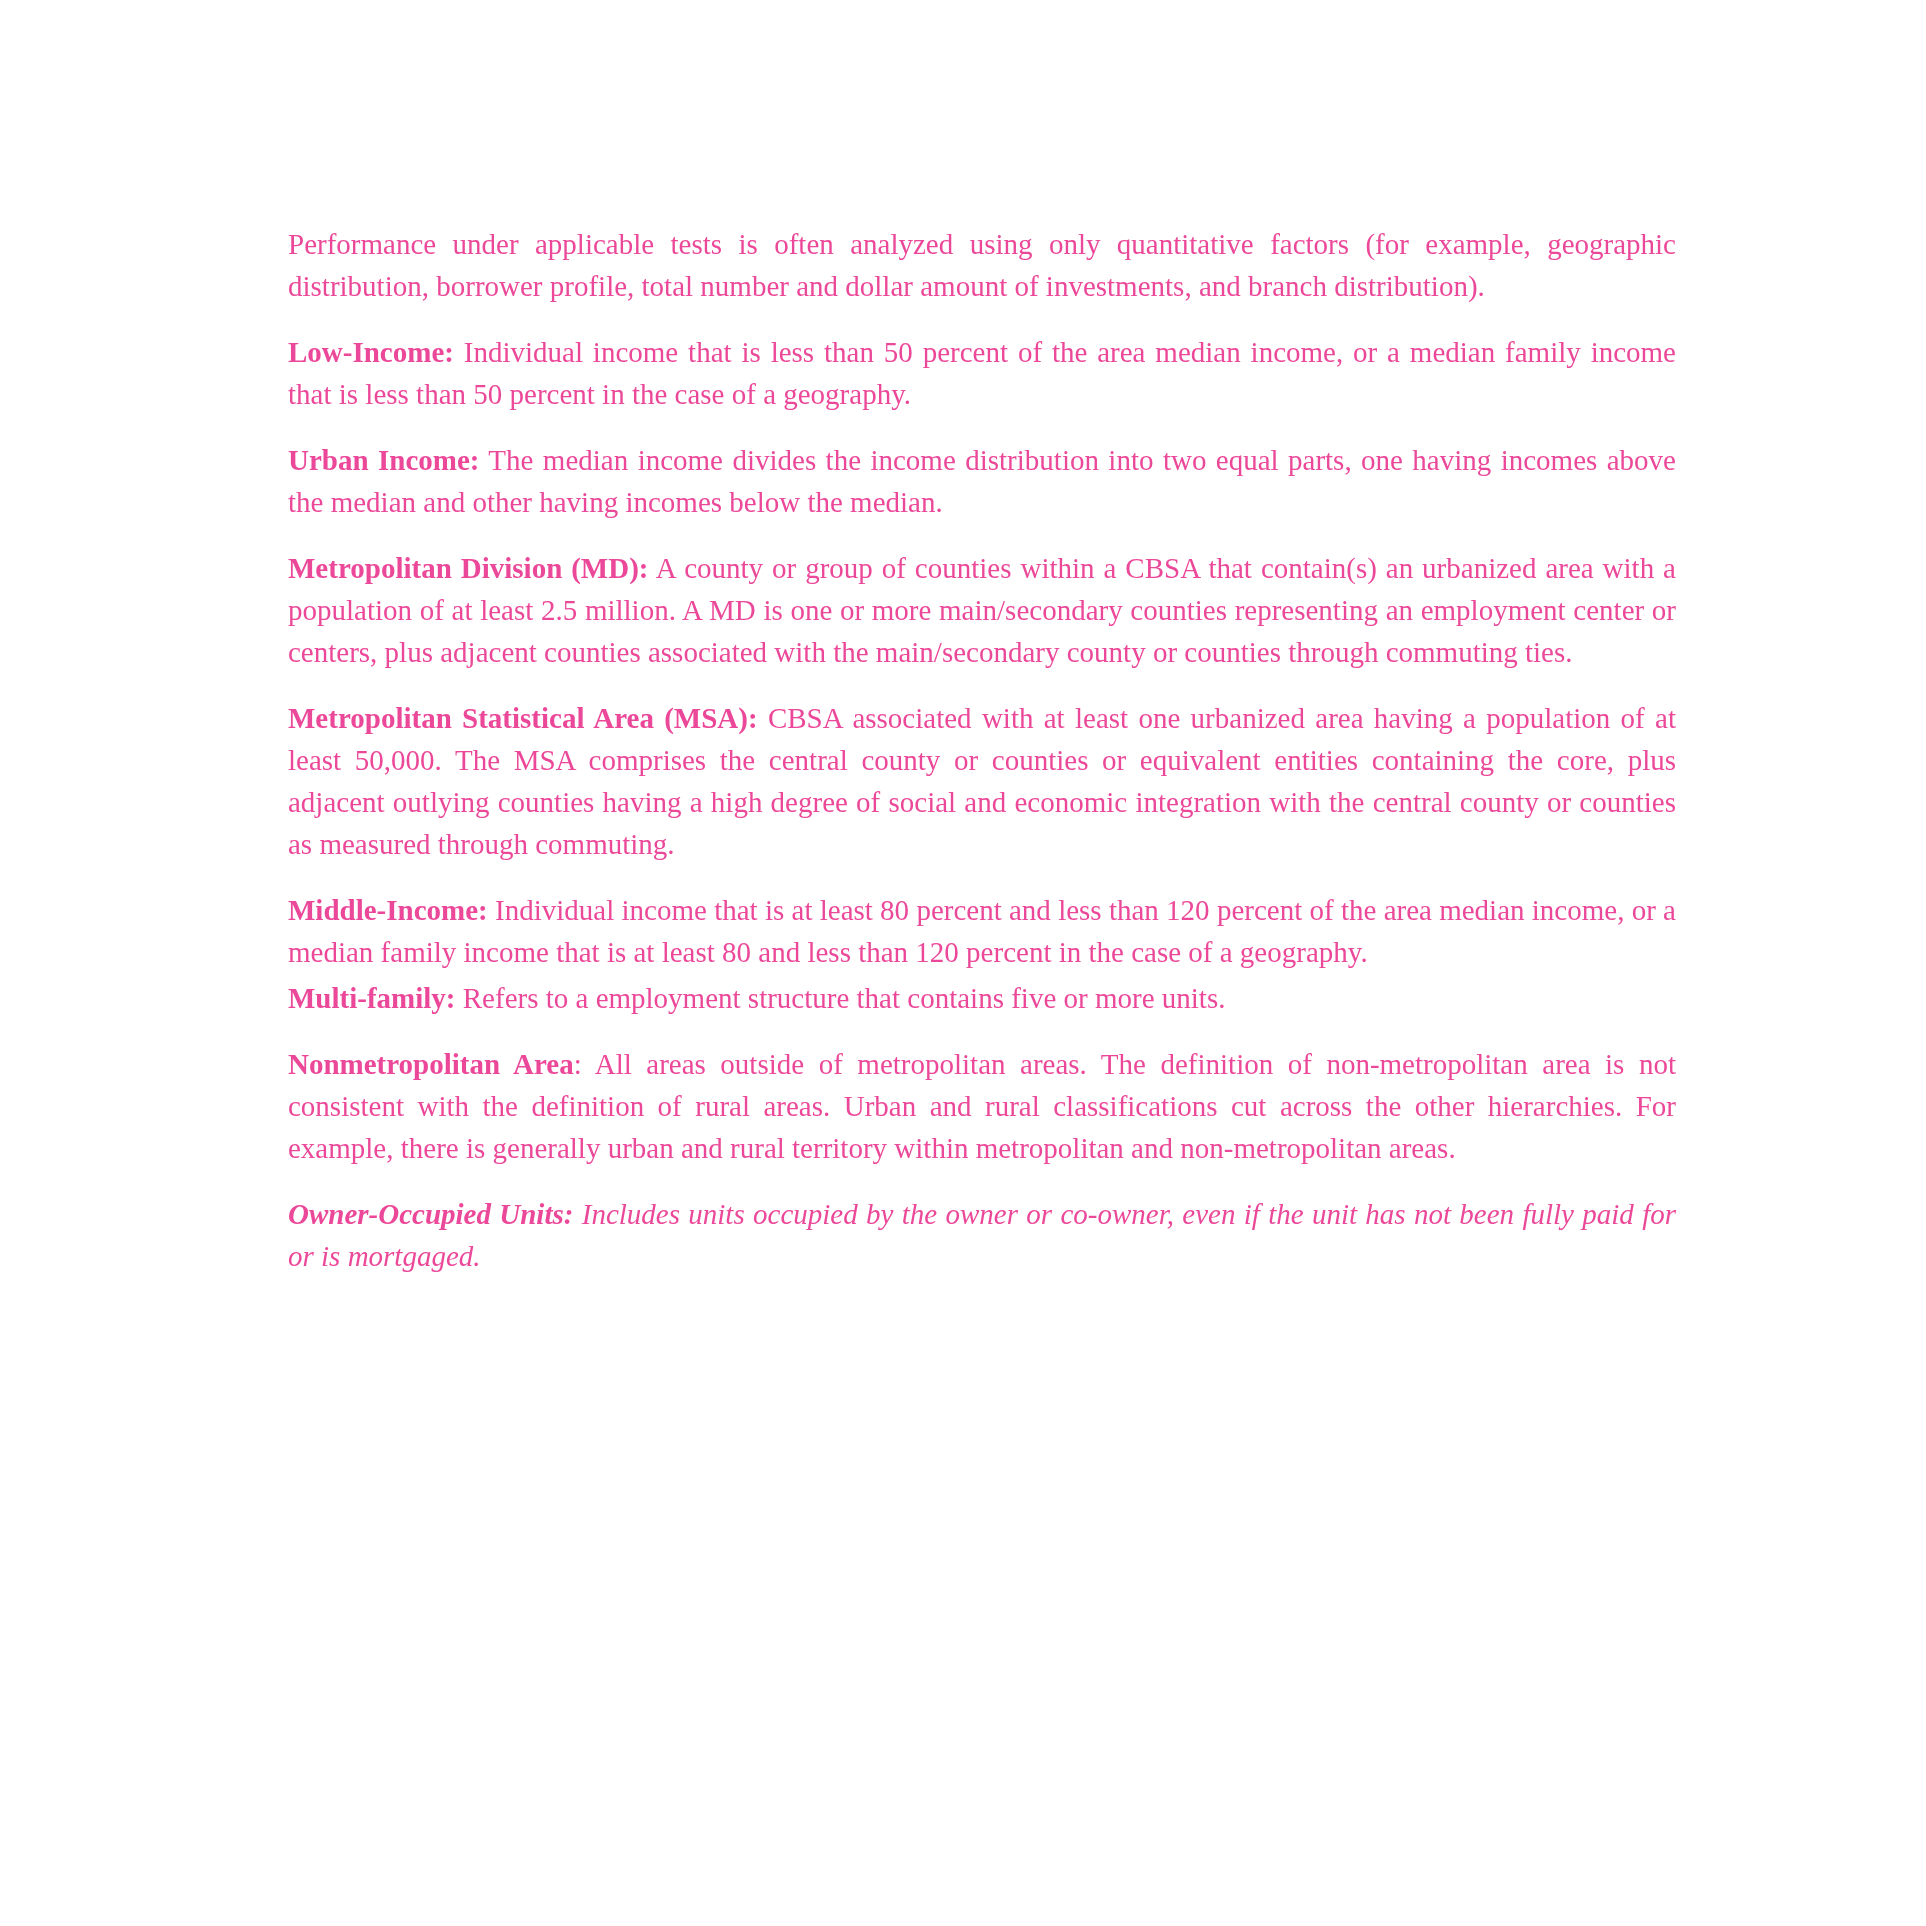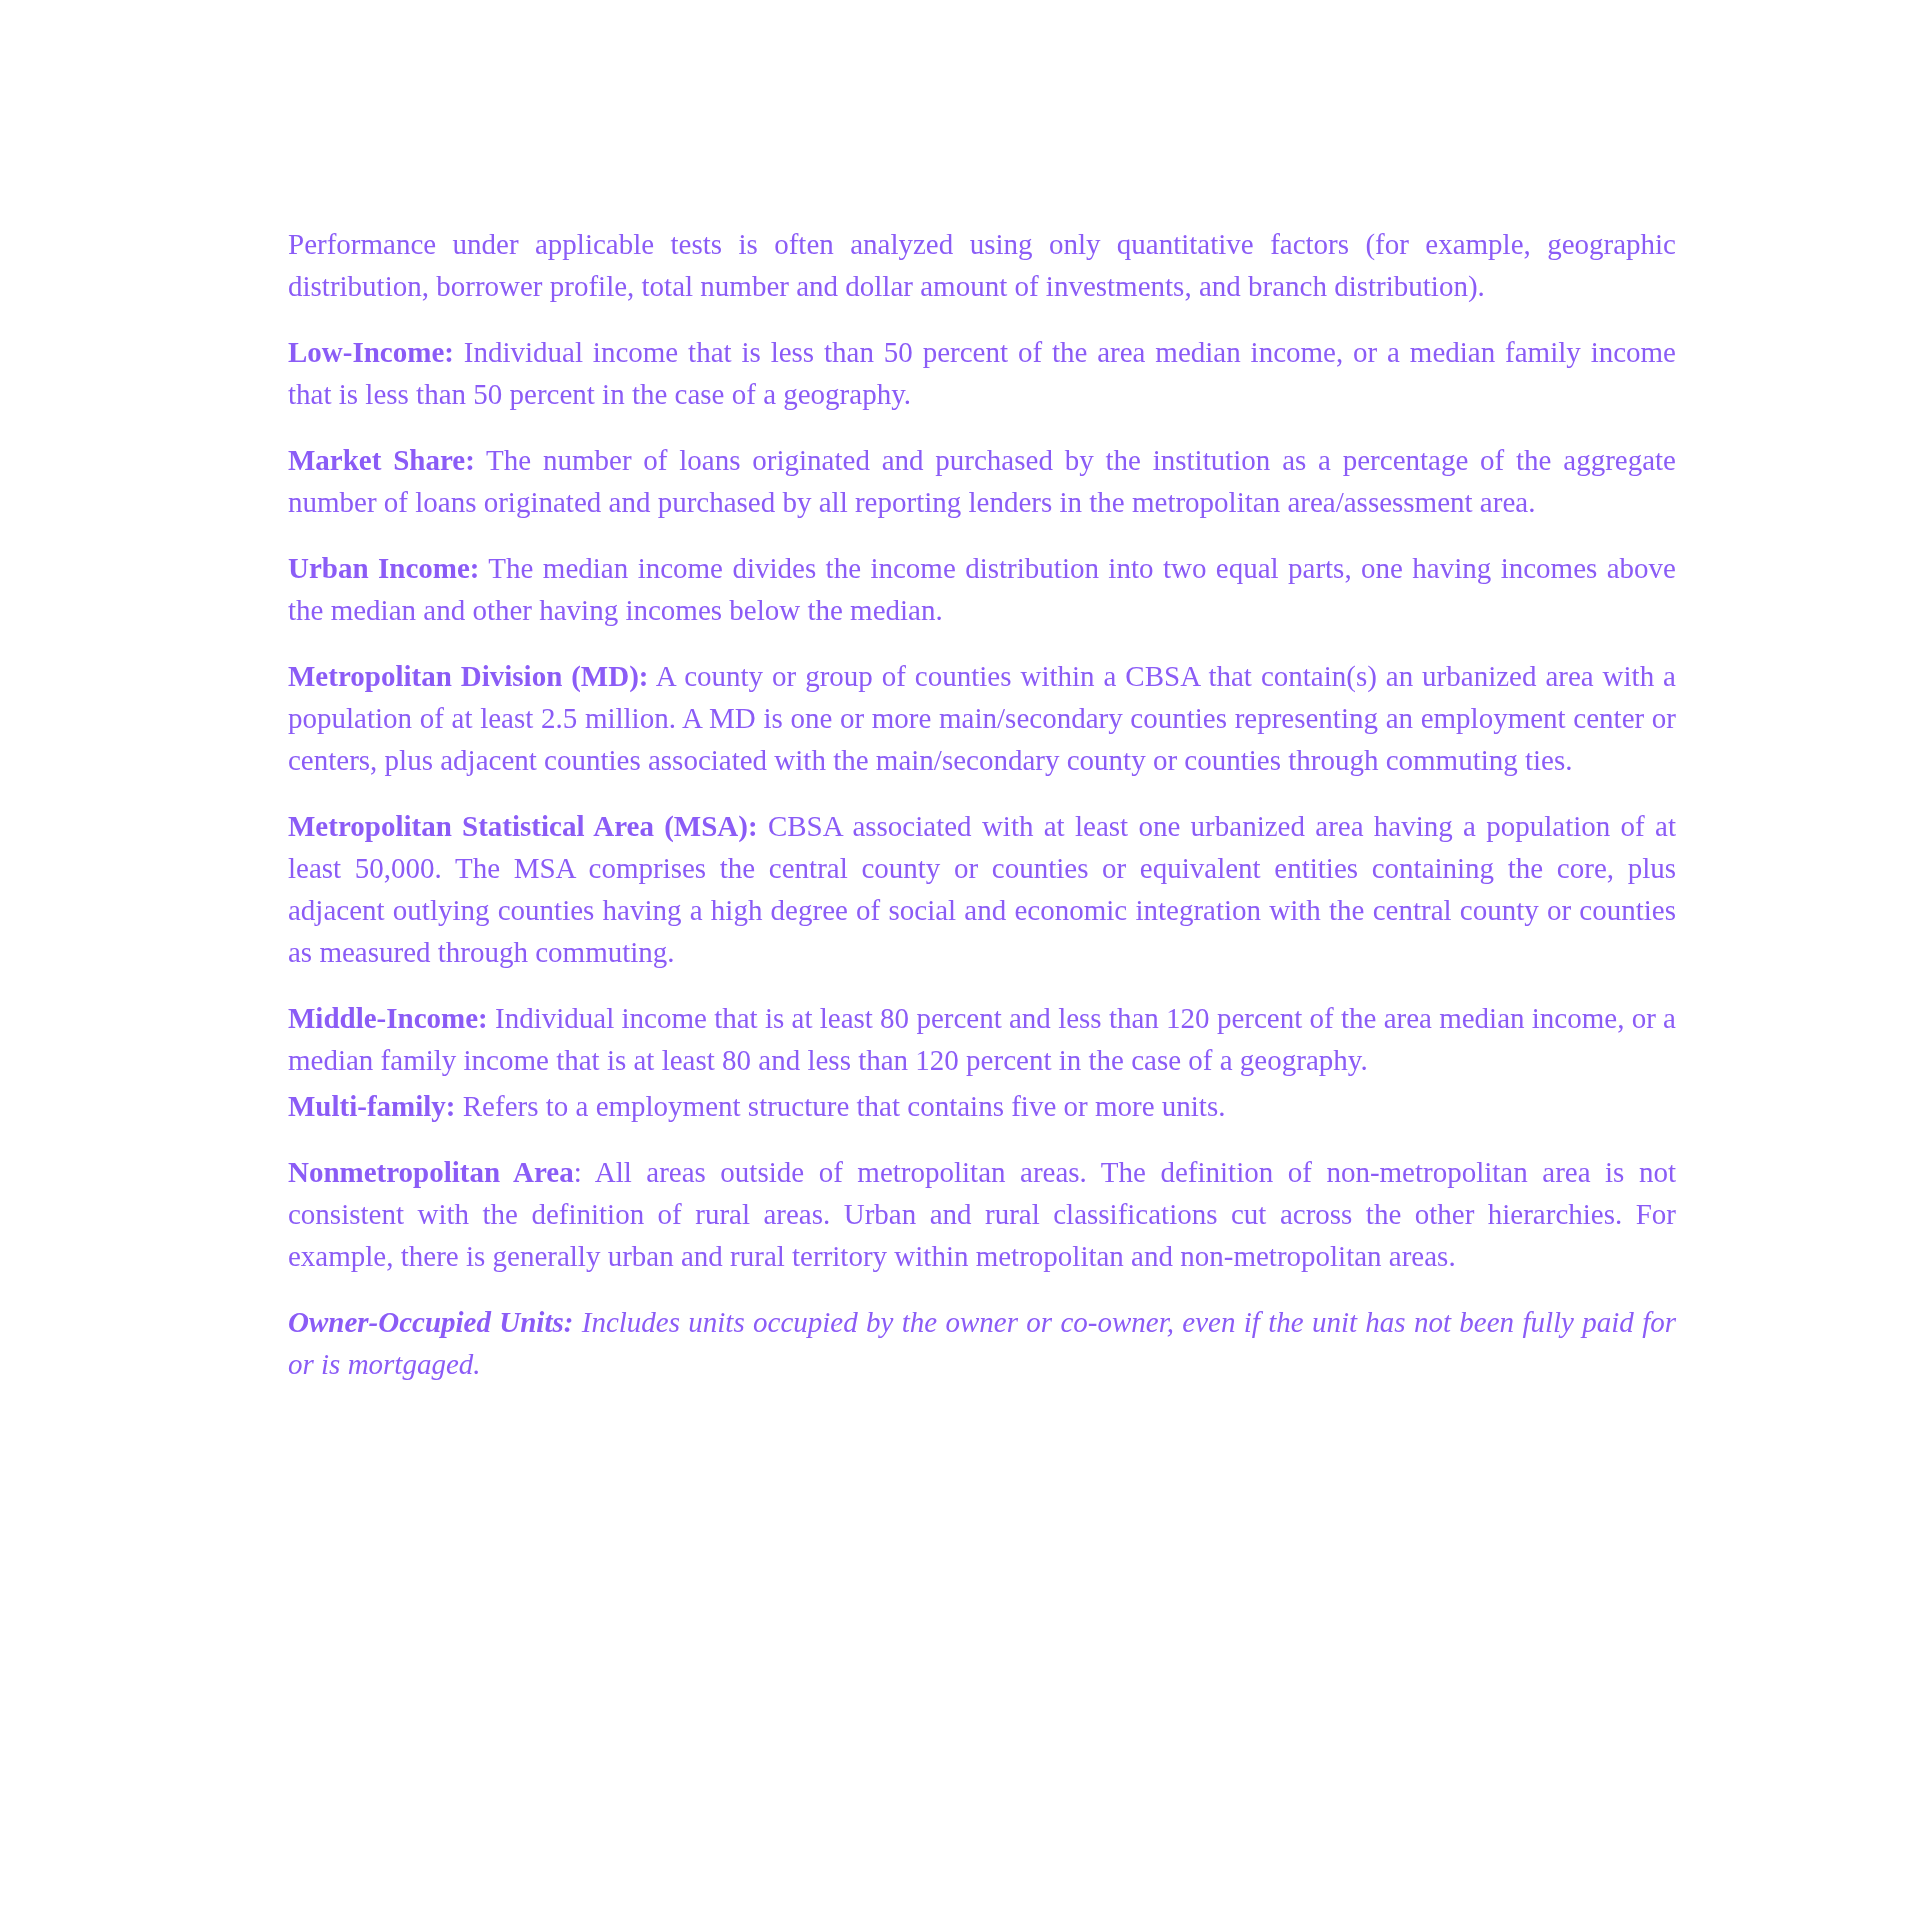--- a/index.html
+++ b/index.html
@@ -22,21 +22,21 @@
     position: absolute;
     left: 288px;
     top: 223px;
     width: 1388px;
   }
 
   .para {
     font-family: "Liberation Serif", "DejaVu Serif", serif;
     font-size: 29px;
     line-height: 42px;
-    color: #8b5cf6;
+    color: #ec4899;
     text-align: justify;
     text-justify: inter-word;
     margin: 0 0 24px 0;
     -webkit-hyphens: none;
     hyphens: none;
     word-spacing: 0px;
   }
 
   
   .para.tight {
@@ -57,21 +57,20 @@
 <body>
 
 <div class="page">
 
   <div class="content">
 
     <p class="para"><span>Performance under applicable tests is often analyzed using only quantitative factors (for example, geographic distribution, borrower profile, total number and dollar amount of investments, and branch distribution).</span></p>
 
     <p class="para"><span class="term">Low-Income:</span><span> Individual income that is less than 50 percent of the area median income, or a median family income that is less than 50 percent in the case of a geography.</span></p>
 
-    <p class="para"><span class="term">Market Share:</span><span>  The number of loans originated and purchased by the institution as a percentage of the aggregate number of loans originated and purchased by all reporting lenders in the metropolitan area/assessment area.</span></p>
 
     <p class="para"><span class="term">Urban Income:</span><span> The median income divides the income distribution into two equal parts, one having incomes above the median and other having incomes below the median.</span></p>
 
     <p class="para"><span class="term">Metropolitan Division (MD):</span><span>  A county or group of counties within a CBSA that contain(s) an urbanized area with a population of at least 2.5 million.  A MD is one or more main/secondary counties representing an employment center or centers, plus adjacent counties associated with the main/secondary county or counties through commuting ties.</span></p>
 
     <p class="para"><span class="term">Metropolitan Statistical Area (MSA):</span><span>   CBSA associated with at least one urbanized area having a population of at least 50,000.  The MSA comprises the central county or counties or equivalent entities containing the core, plus adjacent outlying counties having a high degree of social and economic integration with the central county or counties as measured through commuting.</span></p>
 
 
     <p class="para tight"><span class="term">Middle-Income:</span><span> Individual income that is at least 80 percent and less than 120 percent of the area median income, or a median family income that is at least 80 and less than 120 percent in the case of a geography.</span></p>
 

